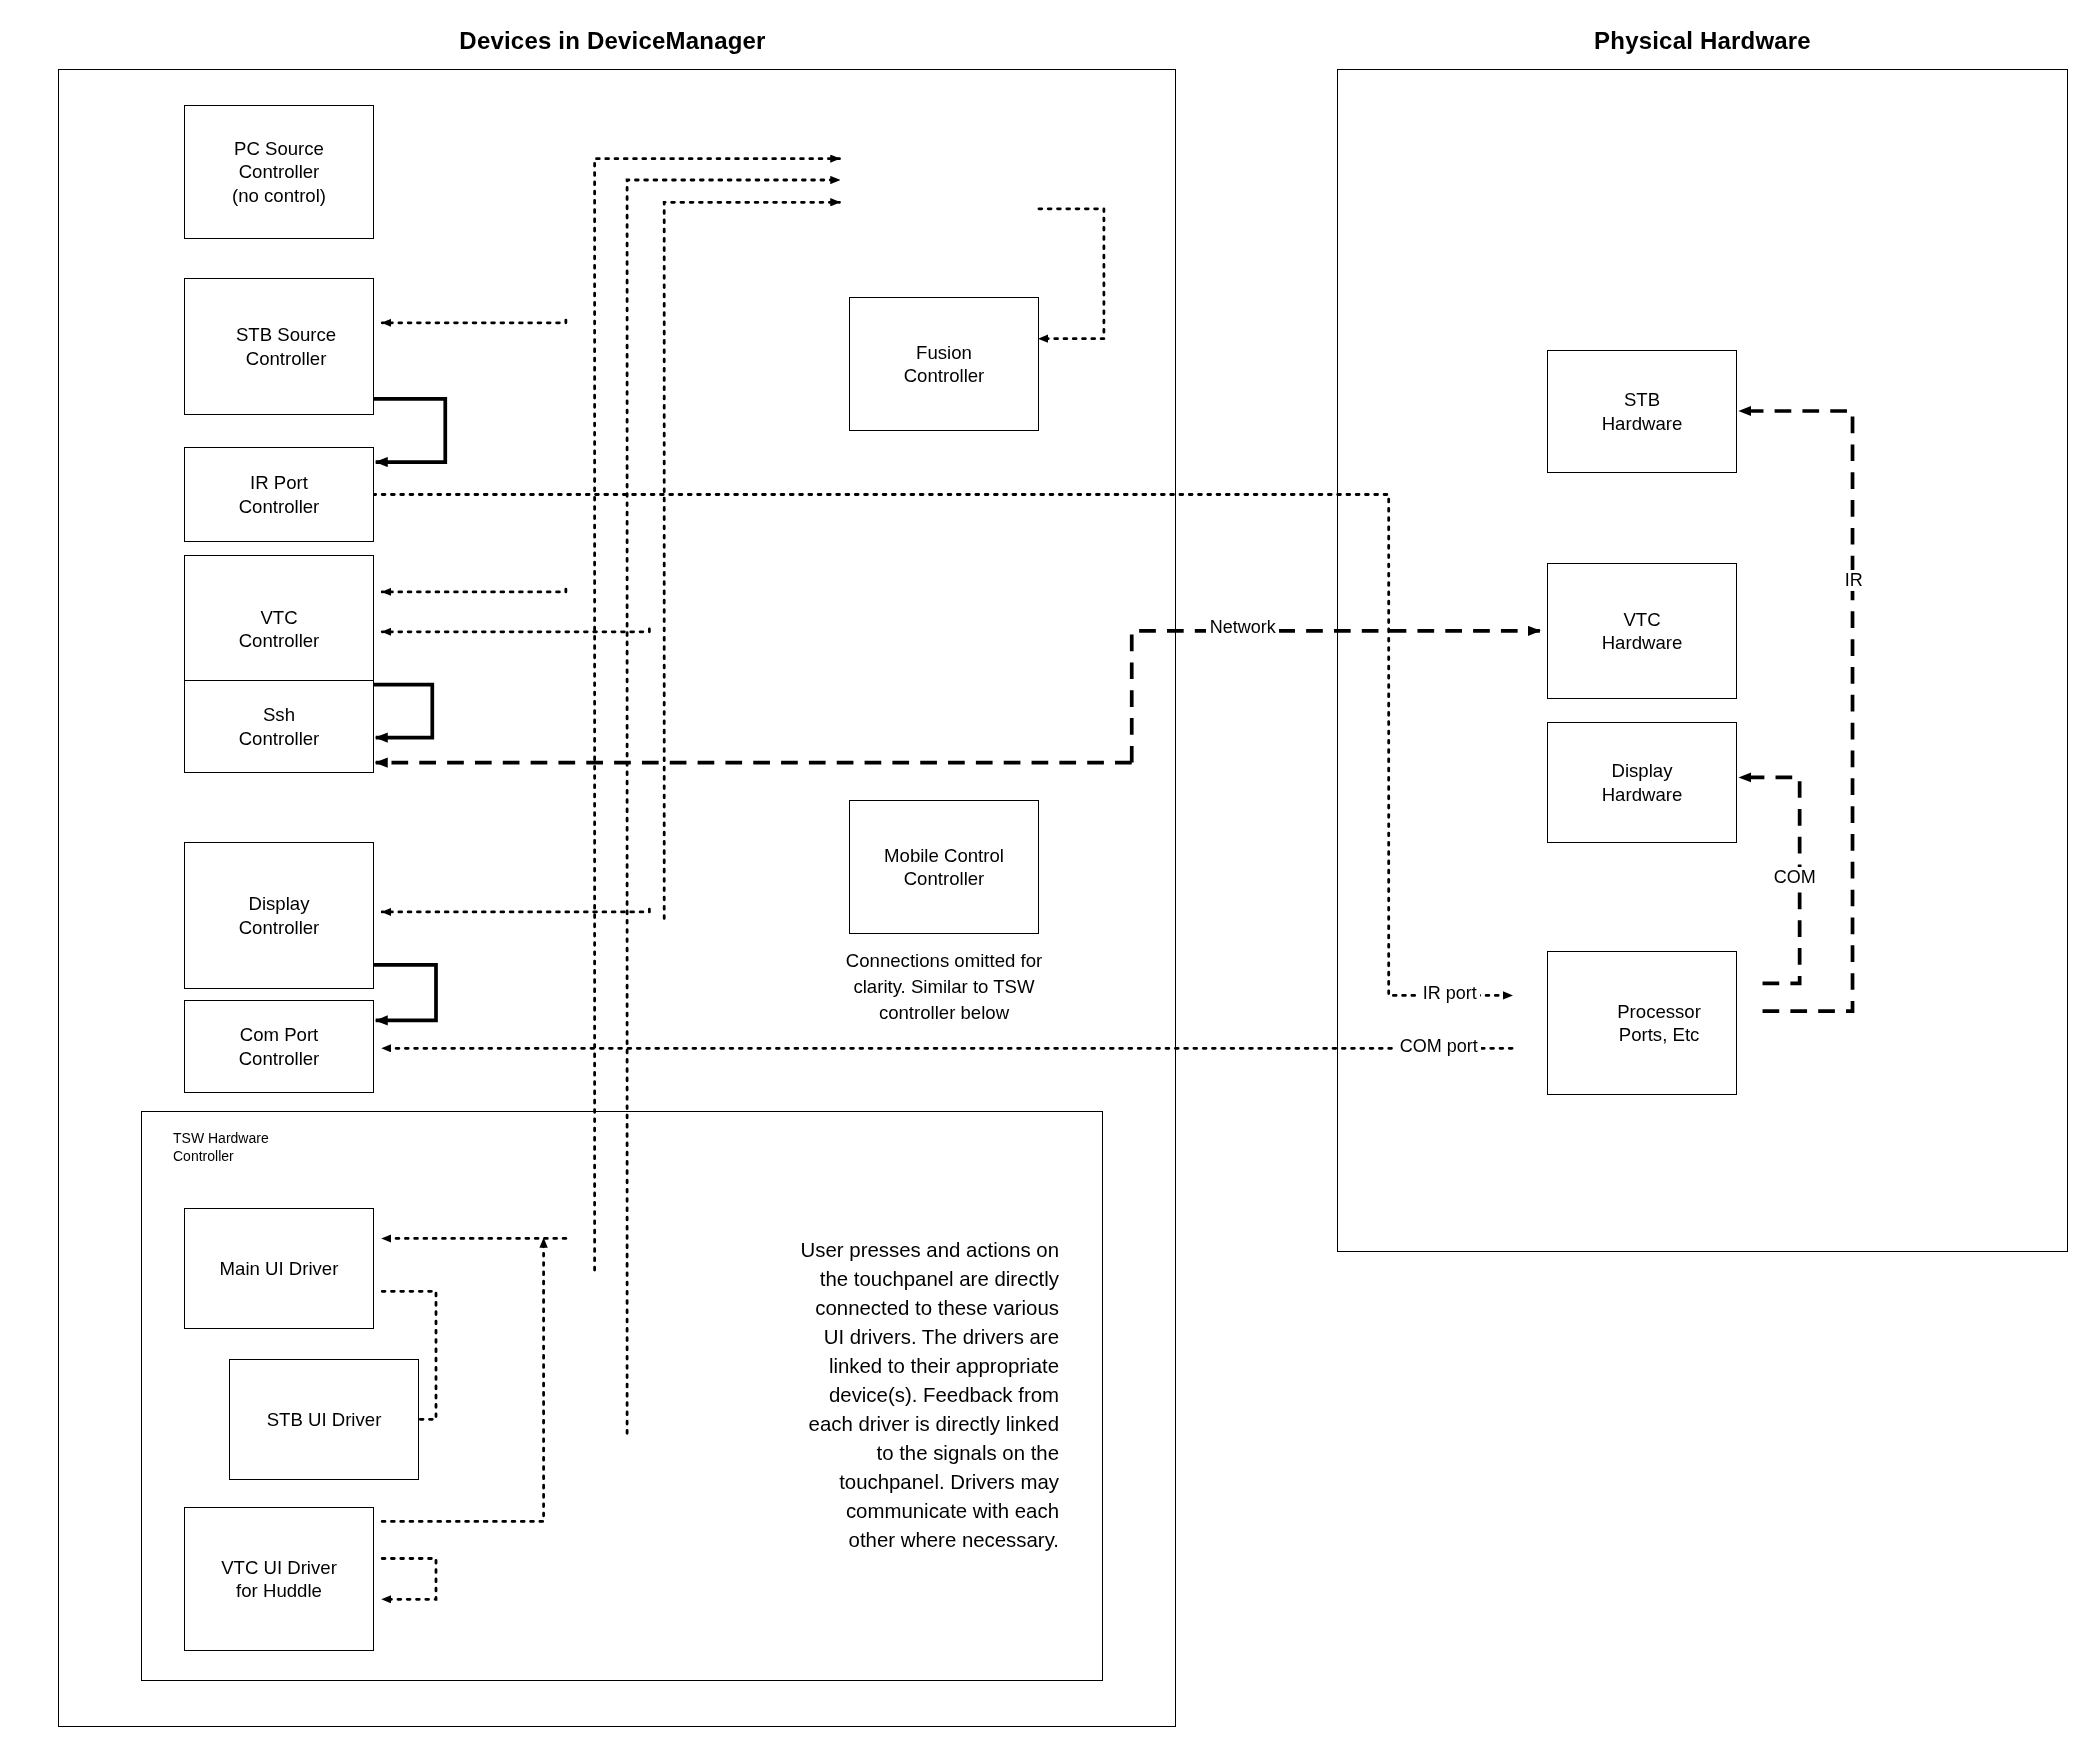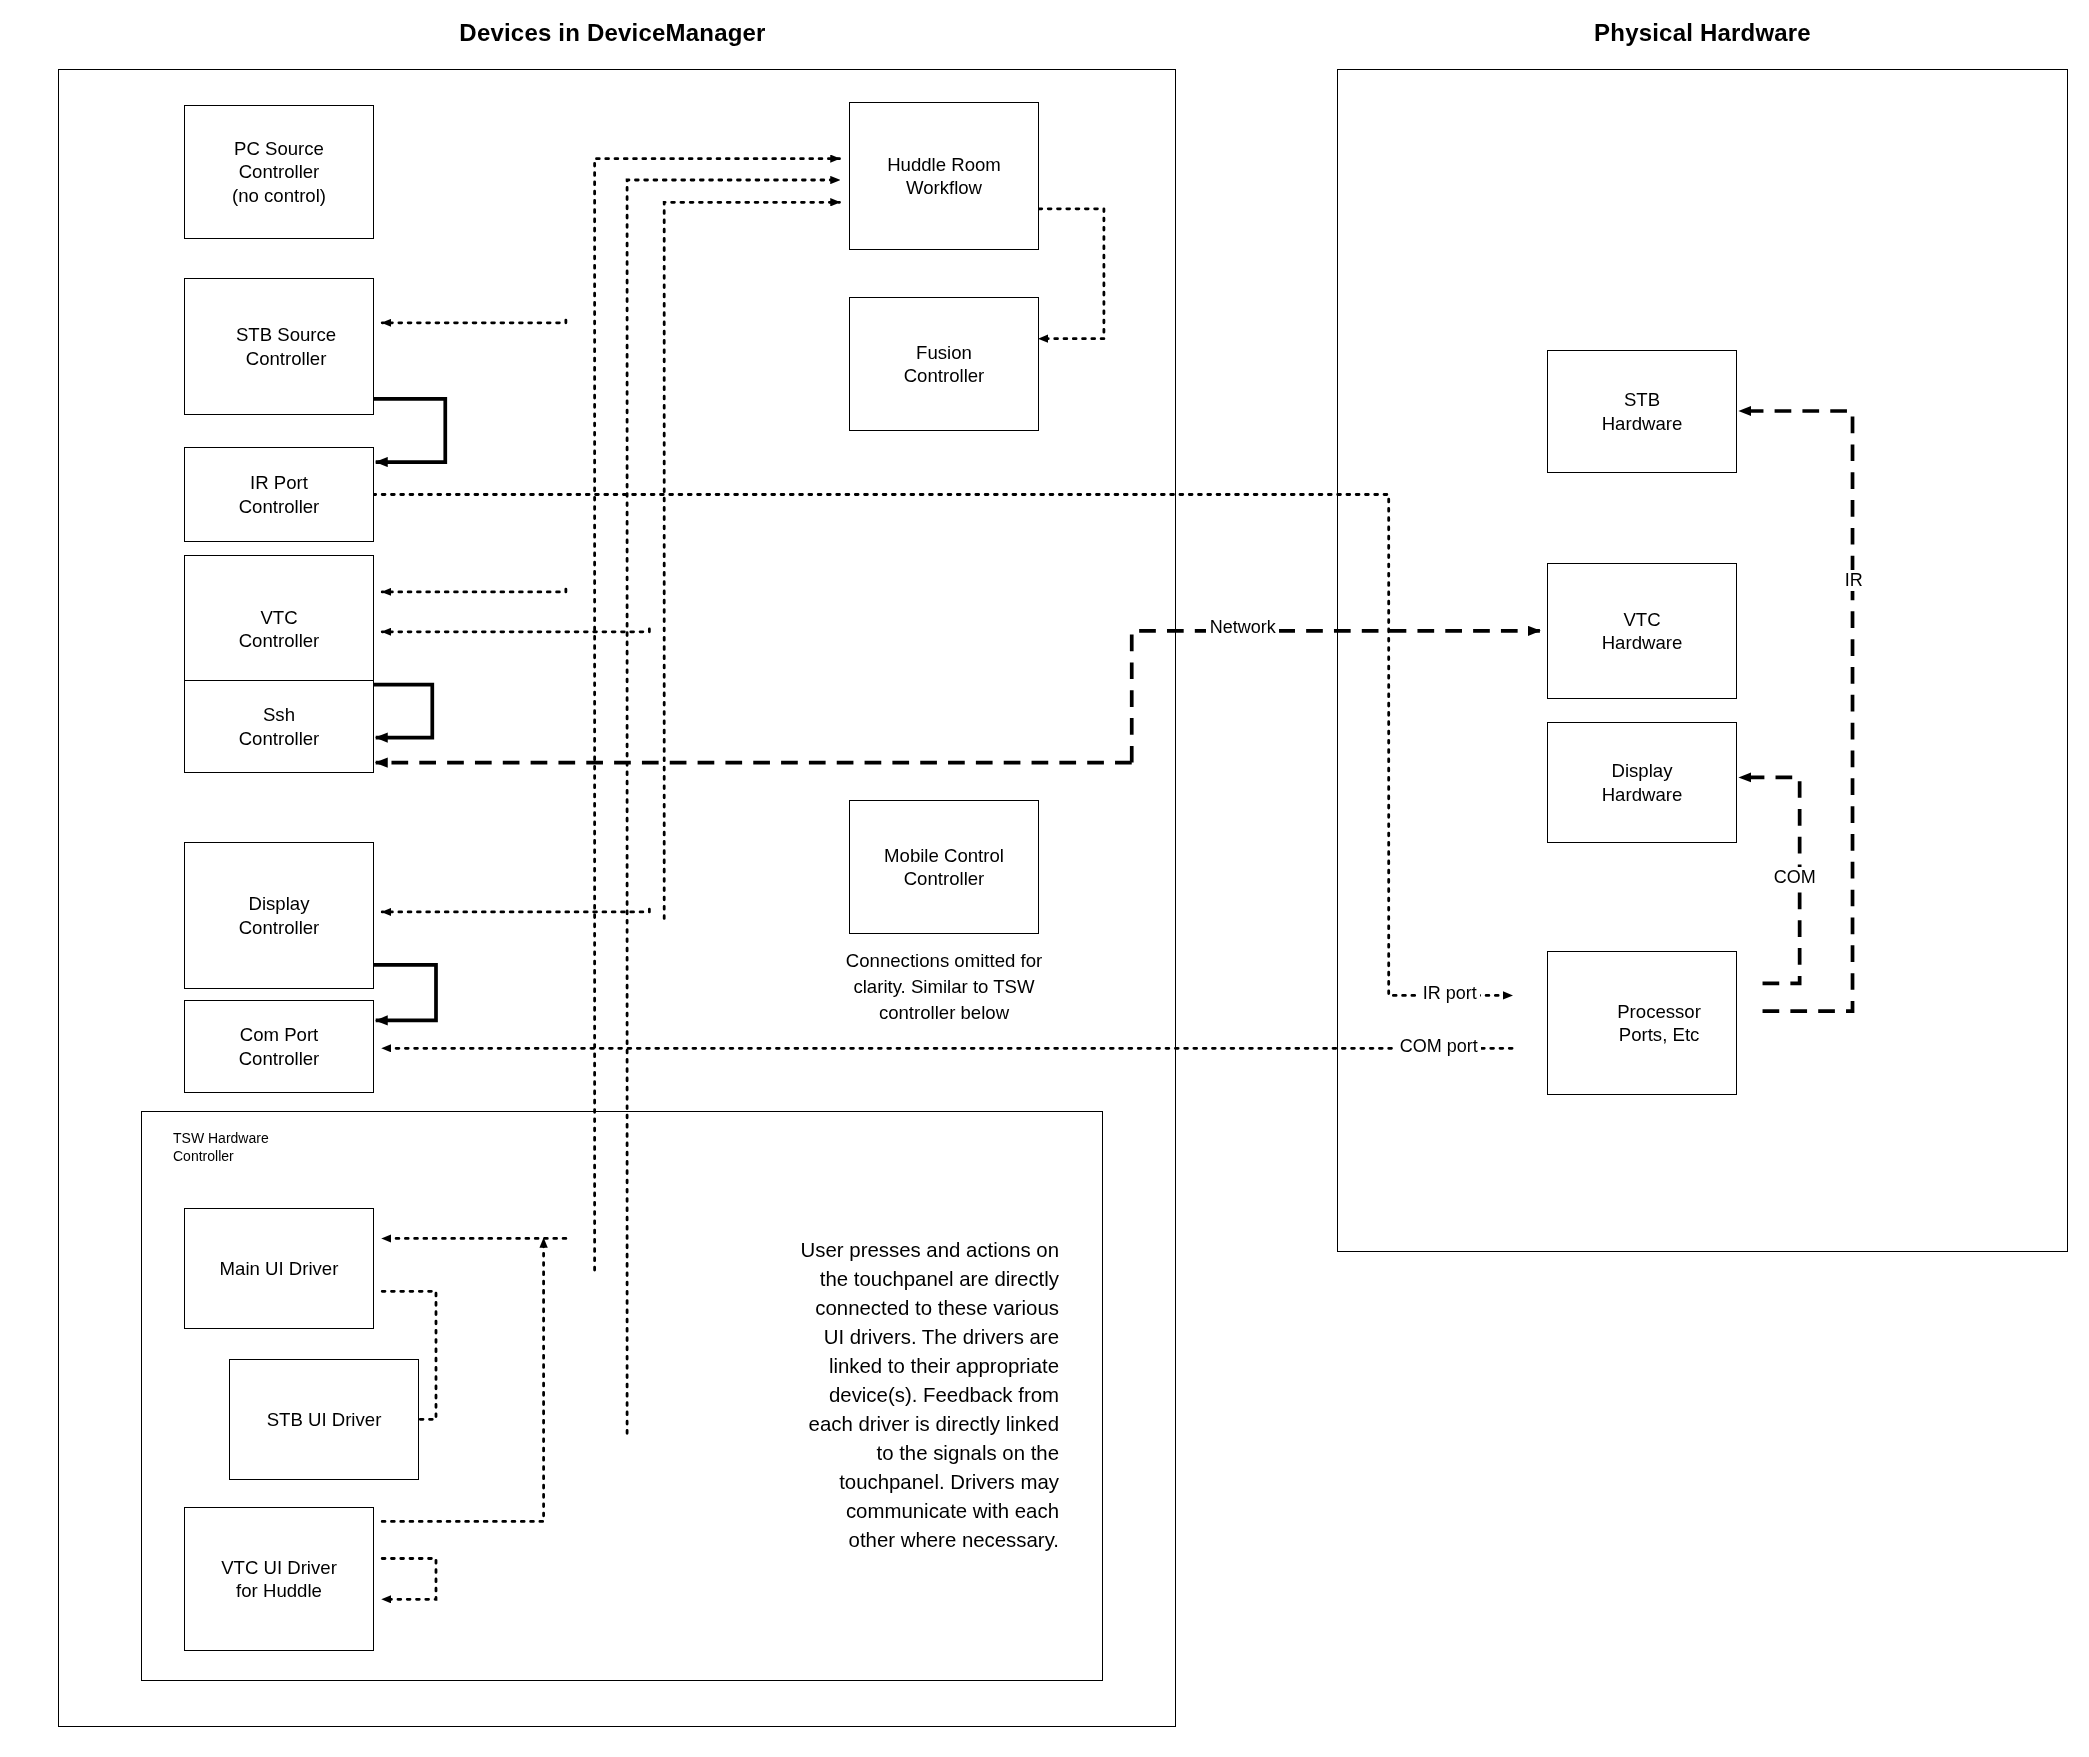--- a/index.html
+++ b/index.html
@@ -17,20 +17,21 @@
     height: 1758px;
     overflow: hidden;
     background: #ffffff;
   }
   .title {
     position: absolute;
     font-size: 24px;
     font-weight: bold;
     text-align: center;
     letter-spacing: 0.2px;
+    margin-top: 8px;
   }
   .group-box {
     position: absolute;
     border: 1.9px solid #000000;
     background: transparent;
     box-sizing: border-box;
   }
   .node {
     position: absolute;
     border: 1.9px solid #000000;
@@ -169,22 +170,20 @@
 Controller</div>
   <div class="node" style="left:184px; top:555px; width:190px; height:148px;">VTC
 Controller</div>
   <div class="node" style="left:184px; top:680px; width:190px; height:93px;">Ssh
 Controller</div>
   <div class="node" style="left:184px; top:842px; width:190px; height:147px;">Display
 Controller</div>
   <div class="node" style="left:184px; top:1000px; width:190px; height:93px;">Com Port
 Controller</div>
 
-  <div class="node" style="left:849px; top:102px; width:190px; height:148px;">Huddle Room
-Workflow</div>
   <div class="node" style="left:849px; top:297px; width:190px; height:134px;">Fusion
 Controller</div>
   <div class="node" style="left:849px; top:800px; width:190px; height:134px;">Mobile Control
 Controller</div>
   <div class="note" style="left:805px; top:948px; width:278px;">Connections omitted for
 clarity. Similar to TSW
 controller below</div>
 
   <div class="node" style="left:184px; top:1208px; width:190px; height:121px;">Main UI Driver</div>
   <div class="node" style="left:184px; top:1359px; width:190px; height:121px;margin-left:45px;">STB UI Driver</div>

